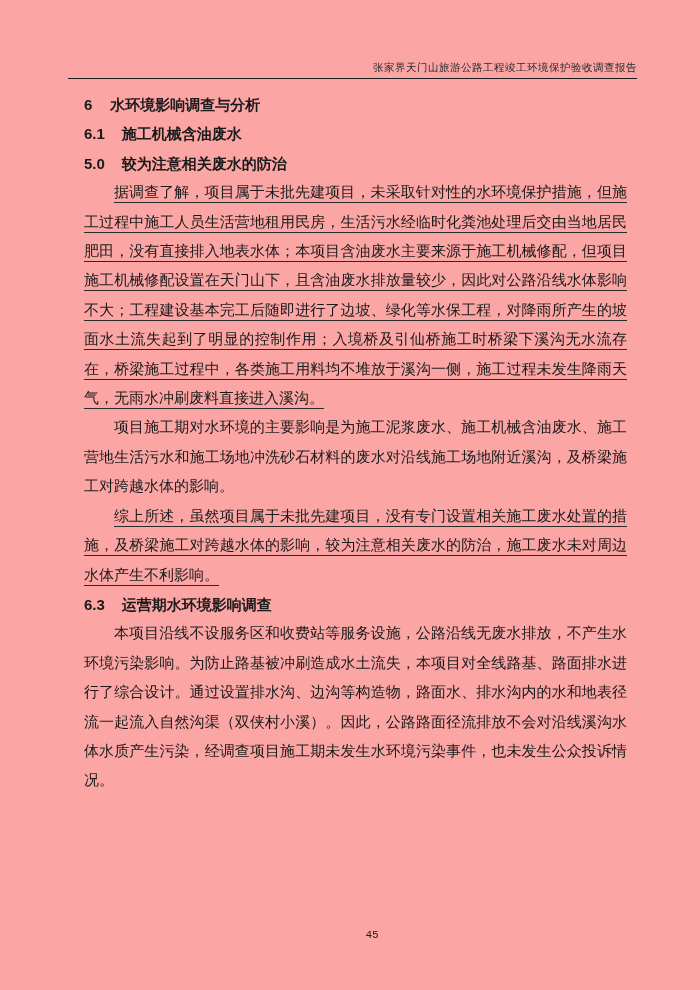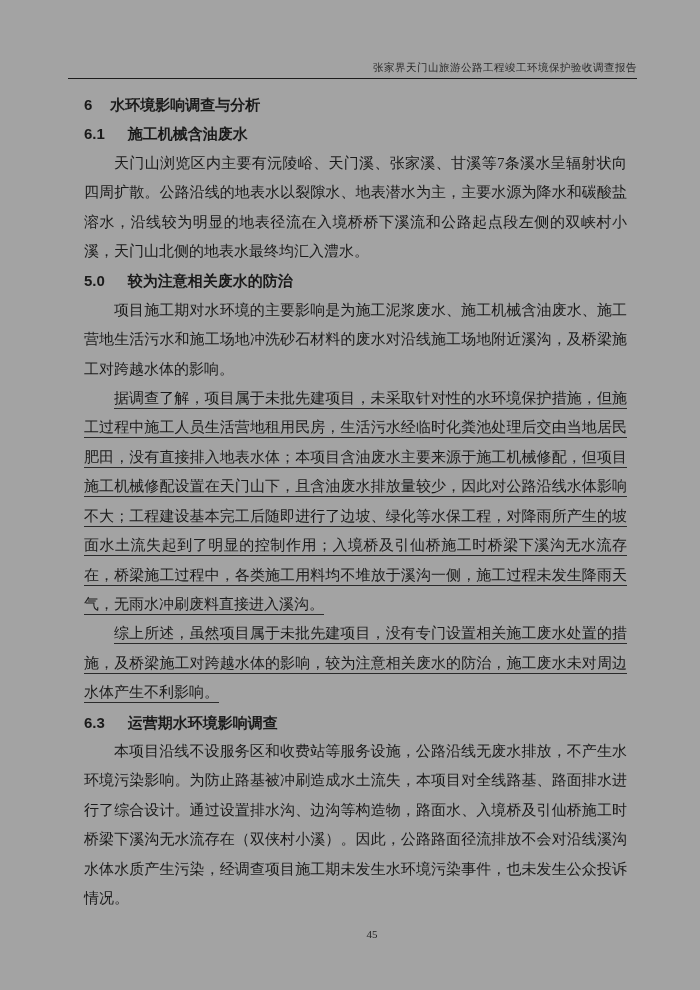--- a/index.html
+++ b/index.html
@@ -1,21 +1,21 @@
 <!DOCTYPE html>
 <html><head>
 <meta charset="utf-8">
 <style>
   html, body { margin: 0; padding: 0; background: #e8e8e8; }
   .page {
     position: relative;
     width: 700px;
     height: 990px;
     margin: 0 auto;
-    background: #a3a3a3;
+    background: #fca5a5;
     color: #1a1a1a;
     font-family: "Liberation Serif", "DejaVu Serif", serif;
     overflow: hidden;
     box-sizing: border-box;
   }
   .header {
     margin: 0 63px 0 68px;
     padding-top: 57px;
     padding-bottom: 3px;
     border-bottom: 1.5px solid #1c1c1c;
@@ -35,42 +35,42 @@
   .heading {
     font-family: "Liberation Sans", "DejaVu Sans", sans-serif;
     font-weight: 700;
     font-size: 15px;
     line-height: 29.4px;
     margin: 0;
     text-align: left;
   }
   .heading .h-num { display: inline-block; }
   .h1 .h-num { margin-right: 18px; }
-  .h2 .h-num { margin-right: 23px; }
+  .h2 .h-num { margin-right: 17px; }
   .h3 .h-num { margin-right: 14px; font-weight: 600; }
   .h3 { font-weight: 600; }
   .para {
     margin: 0;
     text-indent: 2em;
   }
   .para.underlined {
     text-decoration: underline;
     text-decoration-thickness: 1px;
     text-underline-offset: 5px;
     text-decoration-color: #2a2a2a;
   }
   .footer {
     position: absolute;
     bottom: 48px;
     left: 0;
     width: 100%;
     text-align: center;
   }
   .page-number {
-    font-family: Liberation Serif, serif;
+    font-family: Liberation Mono, monospace;
     font-size: 11px;
     color: #222222;
     margin-left: 44px;
   }
 </style>
 </head>
 <body>
 
 <div class="page">
 
@@ -81,38 +81,37 @@
   <div class="content">
 
     <p class="heading h1">
       <span class="h-num">6</span><span>水环境影响调查与分析</span>
     </p>
 
     <p class="heading h2">
       <span class="h-num">6.1</span><span>施工机械含油废水</span>
     </p>
 
-    <p class="para">天门山浏览区内主要有沅陵峪、天门溪、张家溪、甘溪等7条溪水呈辐射状向四周扩散。公路沿线的地表水以裂隙水、地表潜水为主，主要水源为降水和碳酸盐溶水，沿线较为明显的地表径流在入境桥桥下溪流和公路起点段左侧的双峡村小溪，天门山北侧的地表水最终均汇入澧水。</p>
 
     <p class="heading h2">
       <span class="h-num">5.0</span><span>较为注意相关废水的防治</span>
     </p>
 
+    <p class="para underlined">据调查了解，项目属于未批先建项目，未采取针对性的水环境保护措施，但施工过程中施工人员生活营地租用民房，生活污水经临时化粪池处理后交由当地居民肥田，没有直接排入地表水体；本项目含油废水主要来源于施工机械修配，但项目施工机械修配设置在天门山下，且含油废水排放量较少，因此对公路沿线水体影响不大；工程建设基本完工后随即进行了边坡、绿化等水保工程，对降雨所产生的坡面水土流失起到了明显的控制作用；入境桥及引仙桥施工时桥梁下溪沟无水流存在，桥梁施工过程中，各类施工用料均不堆放于溪沟一侧，施工过程未发生降雨天气，无雨水冲刷废料直接进入溪沟。</p>
+
     <p class="para">项目施工期对水环境的主要影响是为施工泥浆废水、施工机械含油废水、施工营地生活污水和施工场地冲洗砂石材料的废水对沿线施工场地附近溪沟，及桥梁施工对跨越水体的影响。</p>
-
-    <p class="para underlined">据调查了解，项目属于未批先建项目，未采取针对性的水环境保护措施，但施工过程中施工人员生活营地租用民房，生活污水经临时化粪池处理后交由当地居民肥田，没有直接排入地表水体；本项目含油废水主要来源于施工机械修配，但项目施工机械修配设置在天门山下，且含油废水排放量较少，因此对公路沿线水体影响不大；工程建设基本完工后随即进行了边坡、绿化等水保工程，对降雨所产生的坡面水土流失起到了明显的控制作用；入境桥及引仙桥施工时桥梁下溪沟无水流存在，桥梁施工过程中，各类施工用料均不堆放于溪沟一侧，施工过程未发生降雨天气，无雨水冲刷废料直接进入溪沟。</p>
 
     <p class="para underlined">综上所述，虽然项目属于未批先建项目，没有专门设置相关施工废水处置的措施，及桥梁施工对跨越水体的影响，较为注意相关废水的防治，施工废水未对周边水体产生不利影响。</p>
 
     <p class="heading h2">
       <span class="h-num">6.3</span><span>运营期水环境影响调查</span>
     </p>
 
 
-    <p class="para">本项目沿线不设服务区和收费站等服务设施，公路沿线无废水排放，不产生水环境污染影响。为防止路基被冲刷造成水土流失，本项目对全线路基、路面排水进行了综合设计。通过设置排水沟、边沟等构造物，路面水、入境桥及引仙桥施工时桥梁下溪沟无水流存在（双侠村小溪）。因此，公路路面径流排放不会对沿线溪沟水体水质产生污染，经调查项目施工期未发生水环境污染事件，也未发生公众投诉情况。</p>
+    <p class="para">本项目沿线不设服务区和收费站等服务设施，公路沿线无废水排放，不产生水环境污染影响。为防止路基被冲刷造成水土流失，本项目对全线路基、路面排水进行了综合设计。通过设置排水沟、边沟等构造物，路面水、排水沟内的水和地表径流一起流入自然沟渠（双侠村小溪）。因此，公路路面径流排放不会对沿线溪沟水体水质产生污染，经调查项目施工期未发生水环境污染事件，也未发生公众投诉情况。</p>
 
   </div>
 
   <div class="footer">
     <span class="page-number">45</span>
   </div>
 
 </div>
 
 </body></html>

